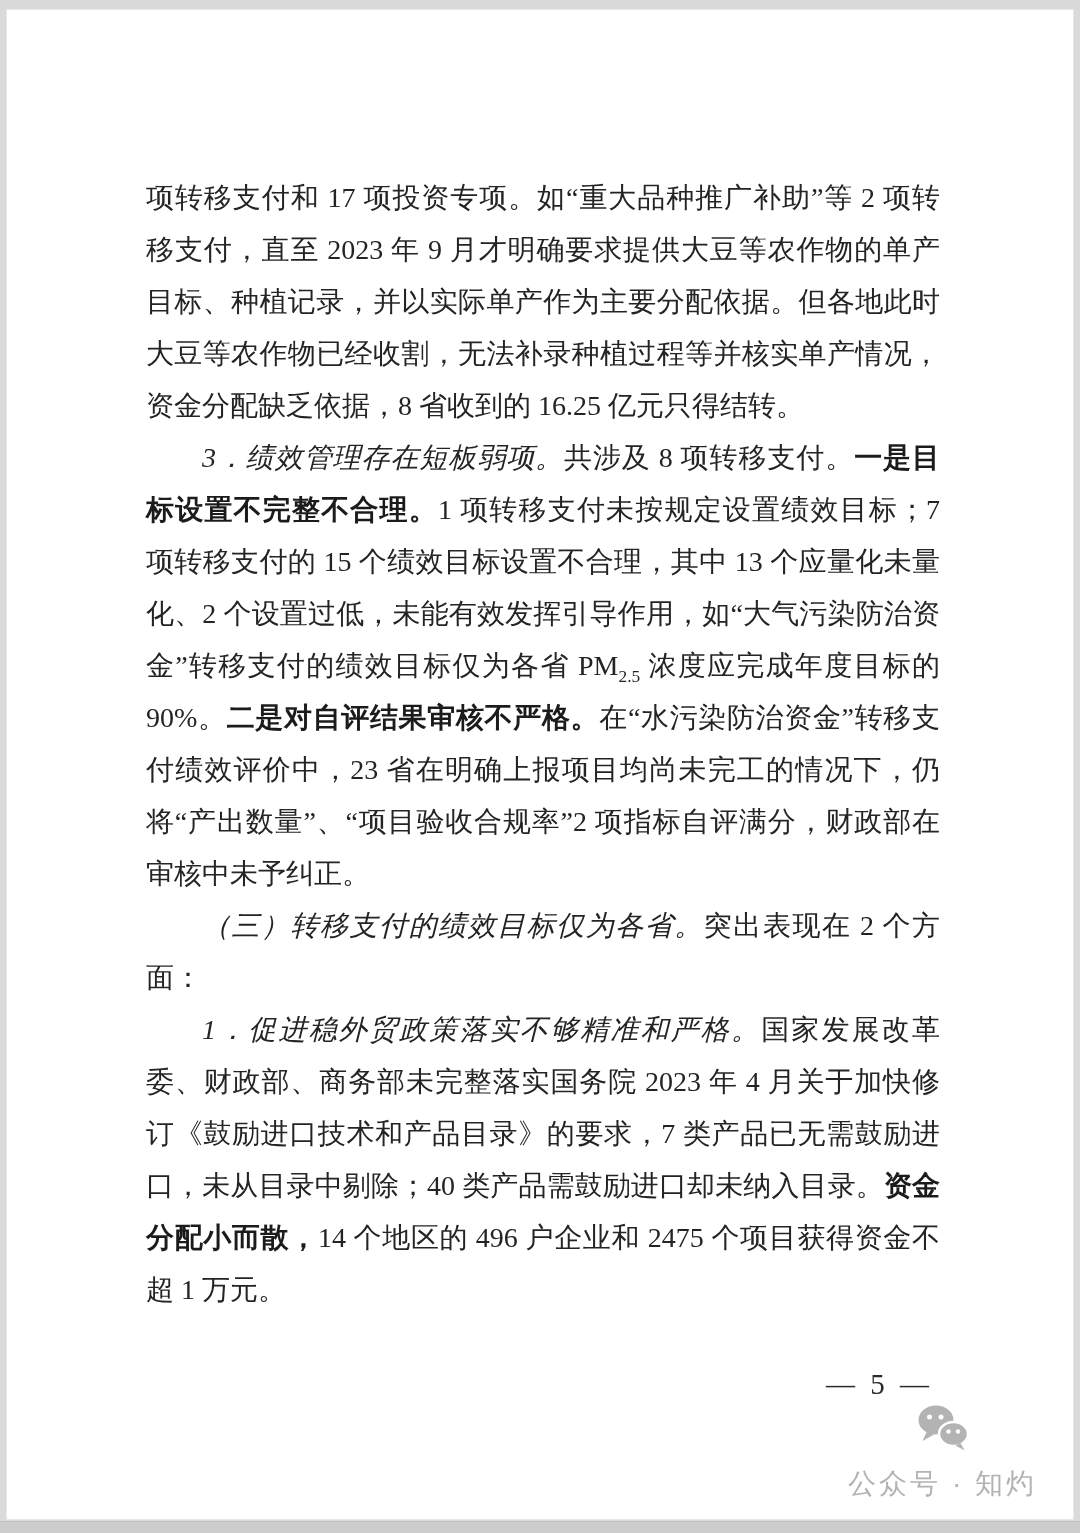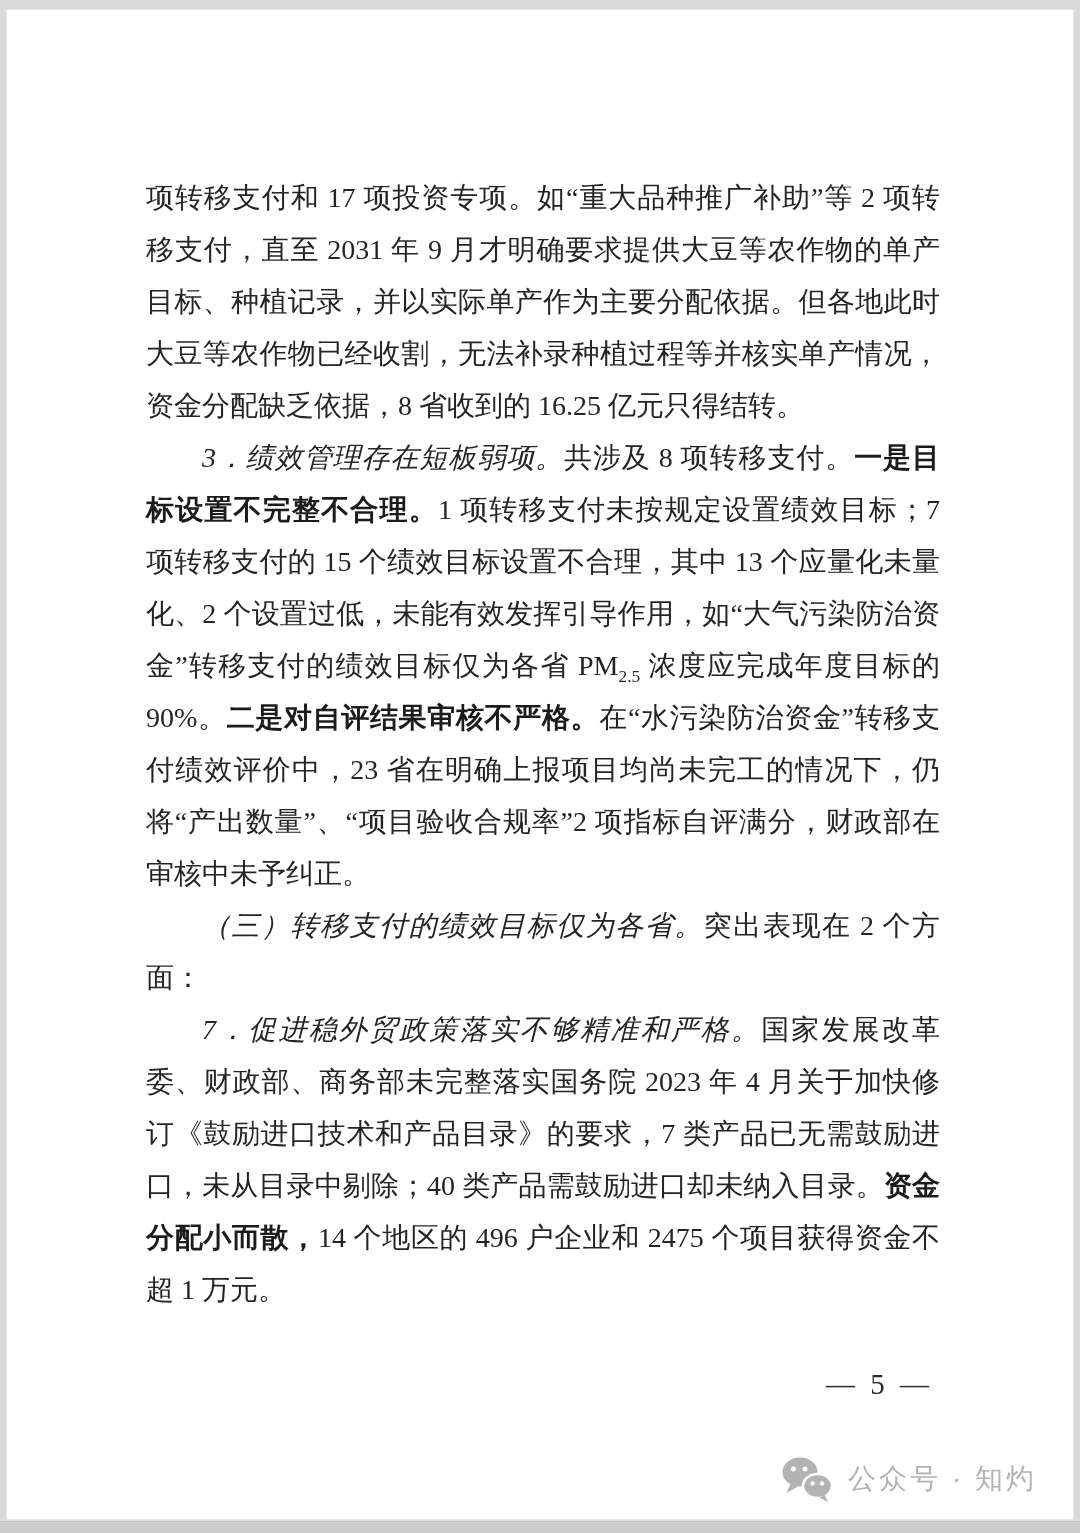--- a/index.html
+++ b/index.html
@@ -48,20 +48,21 @@
     letter-spacing: 4px;
     font-family: "Liberation Serif", serif;
   }
   .footer {
     position: absolute;
     right: 36px;
     bottom: 16px;
     display: flex;
     align-items: center;
     gap: 14px;
+    flex-direction: column;
   }
   .footer-text {
     font-family: "Liberation Sans", sans-serif;
     font-size: 28px;
     letter-spacing: 3px;
     color: #b3b3b3;
     white-space: nowrap;
   }
   .wx-icon { display: inline-flex; }
   .bottom-band {
@@ -71,24 +72,24 @@
     background: #cdcdcd;
     border-top: 1px solid #c2c2c2;
   }
 </style>
 </head>
 <body>
 
 <div class="page">
 
   <div class="content">
-      <p class="para"><span class="run-fangsong">项转移支付和 17 项投资专项。如“重大品种推广补助”等 2 项转移支付，直至 2031 年 9 月才明确要求提供大豆等农作物的单产目标、种植记录，并以实际单产作为主要分配依据。但各地此时大豆等农作物已经收割，无法补录种植过程等并核实单产情况，资金分配缺乏依据，8 省收到的 16.25 亿元只得结转。</span></p>
+      <p class="para"><span class="run-fangsong">项转移支付和 17 项投资专项。如“重大品种推广补助”等 2 项转移支付，直至 2023 年 9 月才明确要求提供大豆等农作物的单产目标、种植记录，并以实际单产作为主要分配依据。但各地此时大豆等农作物已经收割，无法补录种植过程等并核实单产情况，资金分配缺乏依据，8 省收到的 16.25 亿元只得结转。</span></p>
       <p class="para indent"><span class="run-kaiti">3．绩效管理存在短板弱项。</span><span class="run-fangsong">共涉及 8 项转移支付。</span><span class="run-bold">一是目标设置不完整不合理。</span><span class="run-fangsong">1 项转移支付未按规定设置绩效目标；7 项转移支付的 15 个绩效目标设置不合理，其中 13 个应量化未量化、2 个设置过低，未能有效发挥引导作用，如“大气污染防治资金”转移支付的绩效目标仅为各省 PM</span><sub class="run-subscript">2.5</sub><span class="run-fangsong"> 浓度应完成年度目标的 90%。</span><span class="run-bold">二是对自评结果审核不严格。</span><span class="run-fangsong">在“水污染防治资金”转移支付绩效评价中，23 省在明确上报项目均尚未完工的情况下，仍将“产出数量”、“项目验收合规率”2 项指标自评满分，财政部在审核中未予纠正。</span></p>
       <p class="para indent"><span class="run-kaiti">（三）转移支付的绩效目标仅为各省。</span><span class="run-fangsong">突出表现在 2 个方面：</span></p>
-      <p class="para indent"><span class="run-kaiti">7．促进稳外贸政策落实不够精准和严格。</span><span class="run-fangsong">国家发展改革委、财政部、商务部未完整落实国务院 2023 年 4 月关于加快修订《鼓励进口技术和产品目录》的要求，7 类产品已无需鼓励进口，未从目录中剔除；40 类产品需鼓励进口却未纳入目录。</span><span class="run-bold">资金分配小而散，</span><span class="run-fangsong">14 个地区的 496 户企业和 2475 个项目获得资金不超 1 万元。</span></p>
+      <p class="para indent"><span class="run-kaiti">1．促进稳外贸政策落实不够精准和严格。</span><span class="run-fangsong">国家发展改革委、财政部、商务部未完整落实国务院 2023 年 4 月关于加快修订《鼓励进口技术和产品目录》的要求，7 类产品已无需鼓励进口，未从目录中剔除；40 类产品需鼓励进口却未纳入目录。</span><span class="run-bold">资金分配小而散，</span><span class="run-fangsong">14 个地区的 496 户企业和 2475 个项目获得资金不超 1 万元。</span></p>
     </div>
 
   <div class="page-number">— 5 —</div>
 
   <div class="footer">
     <span class="wx-icon">
       <svg width="54" height="48" viewBox="0 0 54 48" xmlns="http://www.w3.org/2000/svg">
         <ellipse cx="20" cy="17" rx="17.5" ry="14.5" fill="#b3b3b3"></ellipse>
         <path d="M11 28 L6.5 38 L18 31.5 Z" fill="#b3b3b3"></path>
         <circle cx="13.5" cy="14" r="2.5" fill="#ffffff"></circle>

